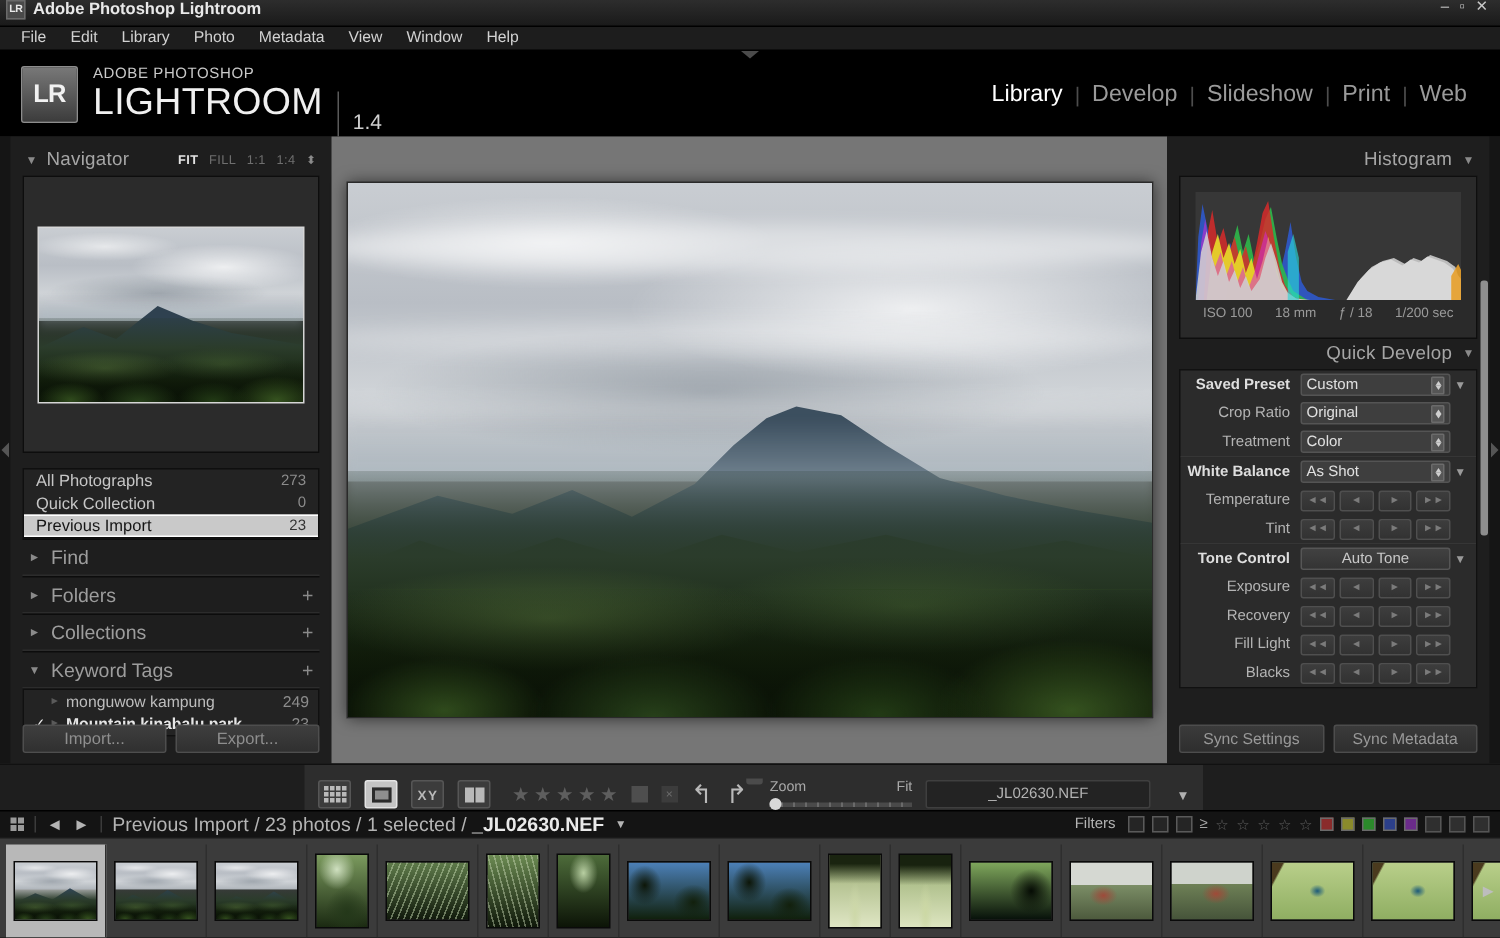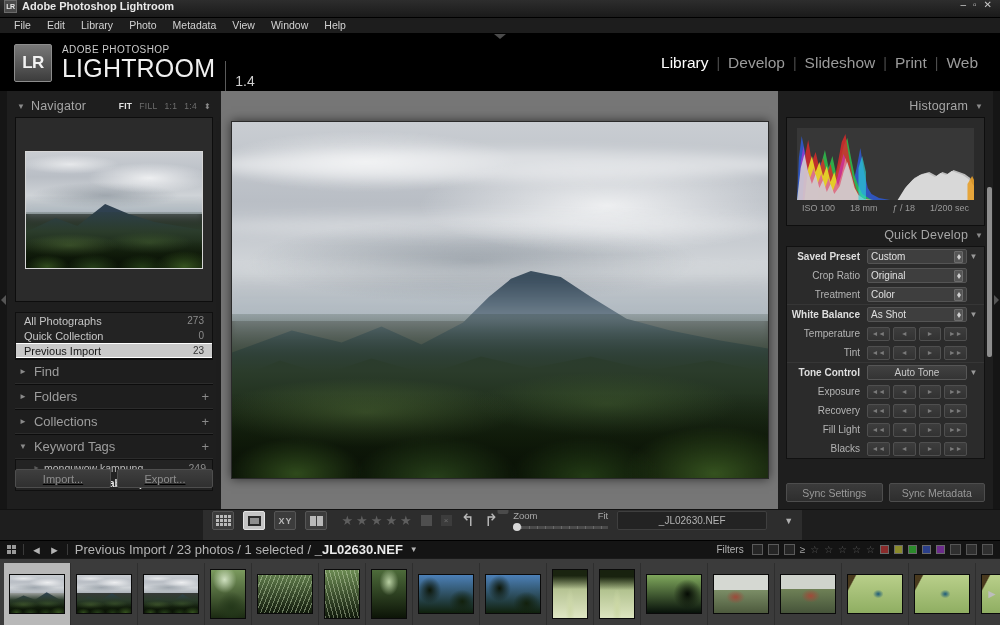--- a/index.html
+++ b/index.html
@@ -122,21 +122,21 @@
   .psection .plus { margin-left: auto; color: #8a8a8a; font-size: 13px; }
 
   .kwbox { border: 1px solid #101010; background: #232323; }
   .kwrow { display: flex; align-items: center; height: 15px; font-size: 10.5px; color: #bdbdbd; padding: 0 6px; cursor: pointer; }
   .kwrow .chk { width: 11px; color: #e9e9e9; font-size: 10px; }
   .kwrow .dis { width: 11px; color: #5a5a5a; font-size: 7px; }
   .kwrow .kt { flex: 1; }
   .kwrow .kn { color: #8c8c8c; }
   .kwrow.bold .kt { color: #e6e6e6; font-weight: bold; }
 
-  .lr-buttons { display: flex; gap: 6px; position: absolute; left: 8px; right: 8px; bottom: 21px; text-decoration: underline; }
+  .lr-buttons { display: flex; gap: 6px; position: absolute; left: 8px; right: 8px; bottom: 7px; }
   .lbtn {
     flex: 1; height: 19px; background: linear-gradient(#3e3e3e, #303030);
     border: 1px solid #4e4e4e; border-radius: 2px; color: #8e8e8e;
     font-size: 11px; display: flex; align-items: center; justify-content: center; cursor: pointer;
   }
 
   
   .photoframe {
     width: 538px; height: 358px; border: 1px solid #2a2a2a;
     box-shadow: 0 0 10px rgba(0,0,0,.6); position: relative; overflow: hidden;
@@ -218,21 +218,21 @@
   .qdsep { height: 1px; background: #141414; border-bottom: 1px solid #363636; }
   .rscroll {
     position: absolute; right: 1px; top: 96px; width: 5px; height: 170px;
     background: #8e8e8e; border-radius: 2px;
   }
   .sync-buttons { display: flex; gap: 6px; position: absolute; left: 8px; right: 8px; bottom: 7px; }
 
   
   .toolbar {
     height: 31px; background: #2d2d2d; border-top: 1px solid #111;
-    display: flex; align-items: flex-start; position: relative;
+    display: flex; align-items: flex-end; position: relative;
   }
   .tb-left { width: 221px; height: 100%; background: #1e1e1e; }
   .tb-right { width: 215px; height: 100%; background: #1e1e1e; display: flex; align-items: center; }
   .tb-mid { flex: 1; display: flex; align-items: center; padding: 0 9px; gap: 9px; position: relative; }
   .tb-handle {
     position: absolute; left: 50%; top: 0; transform: translateX(-50%);
     width: 11px; height: 4px; background: #4b4b4b; border-radius: 0 0 2px 2px;
   }
   .viewbtn {
     width: 22px; height: 19px; background: #3c3c3c; border: 1px solid #565656;

